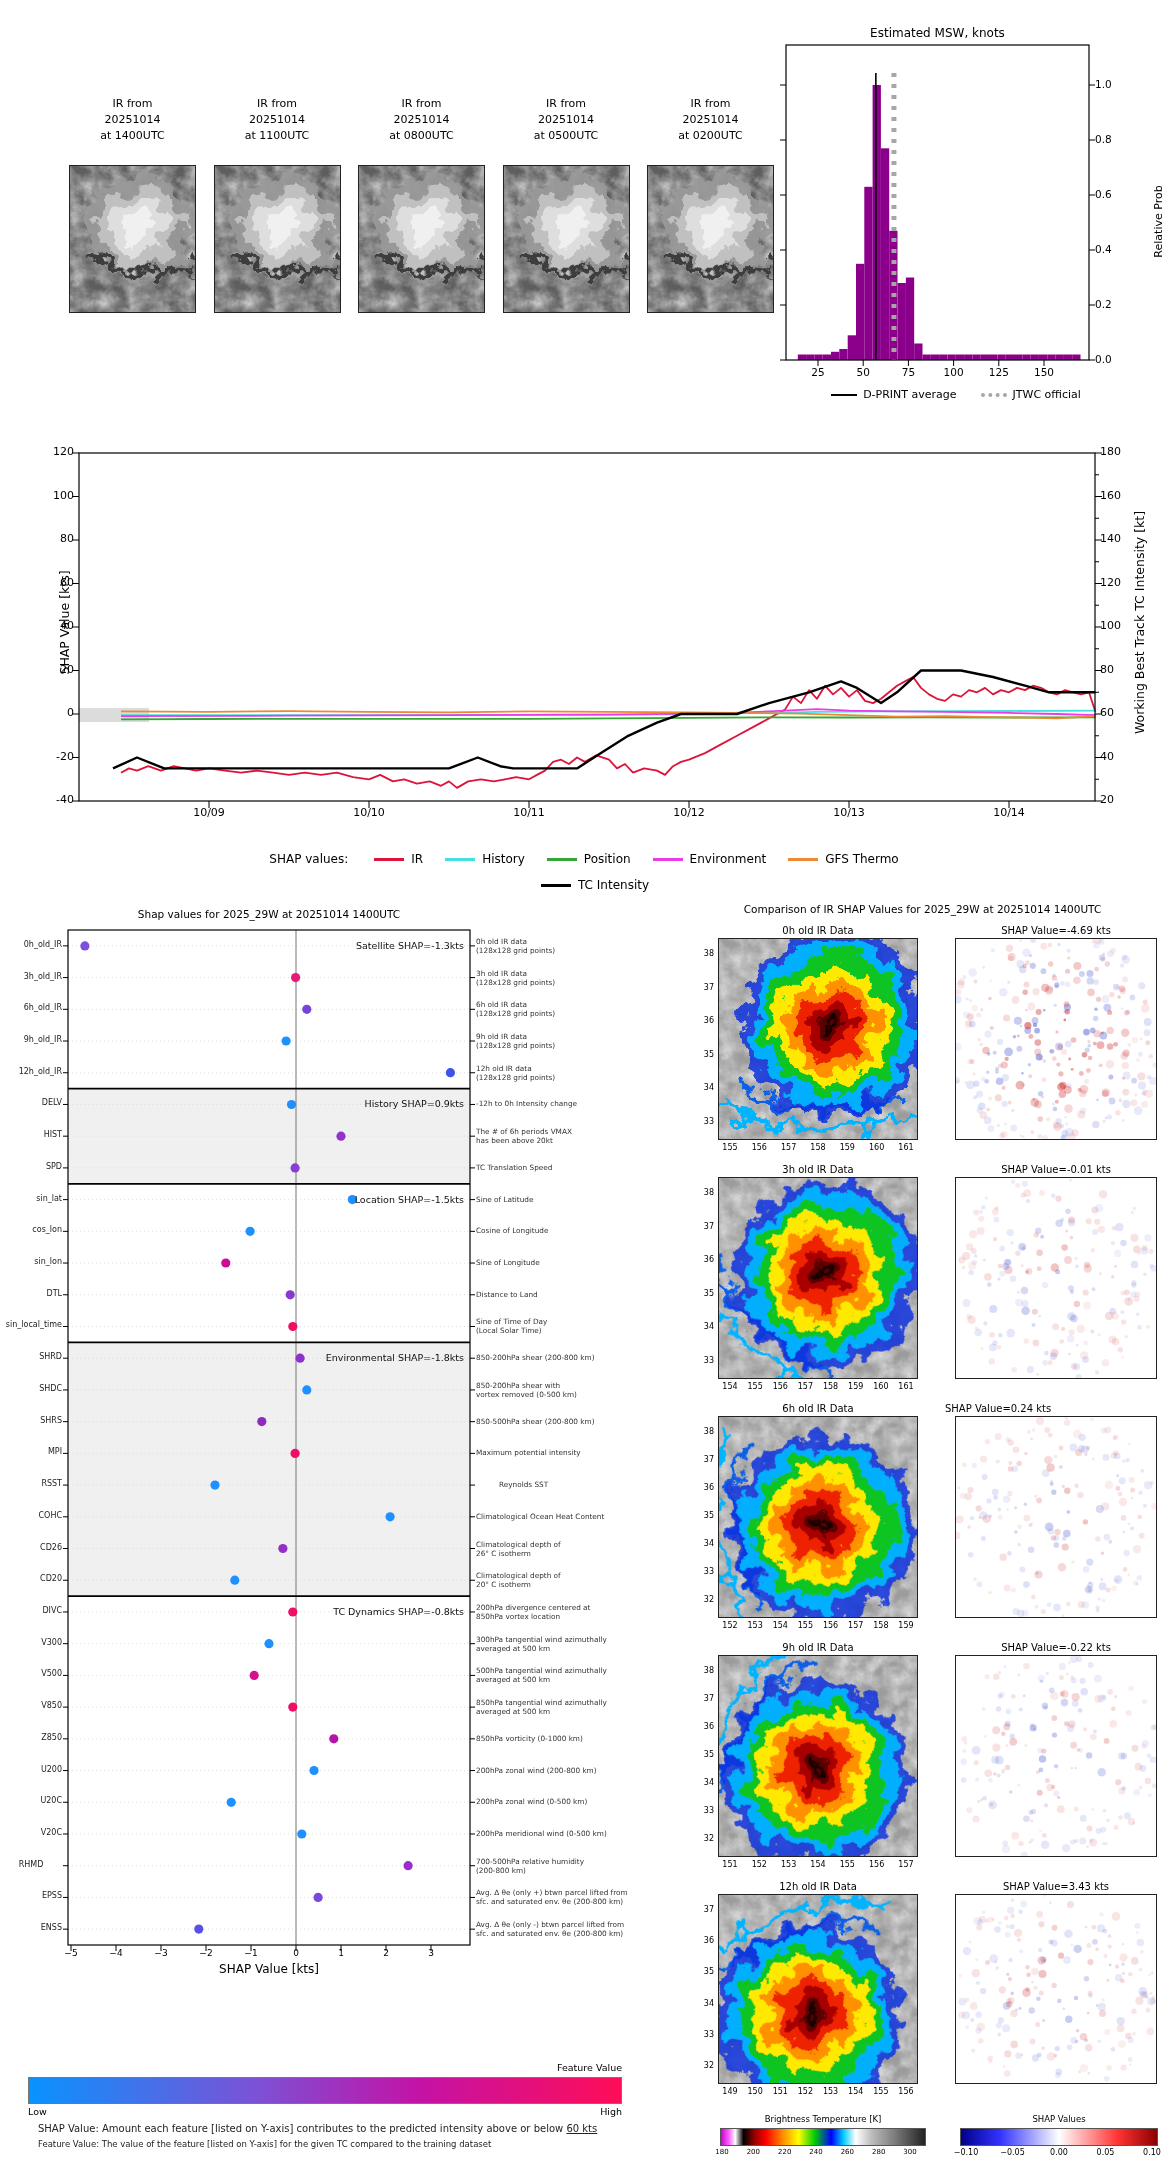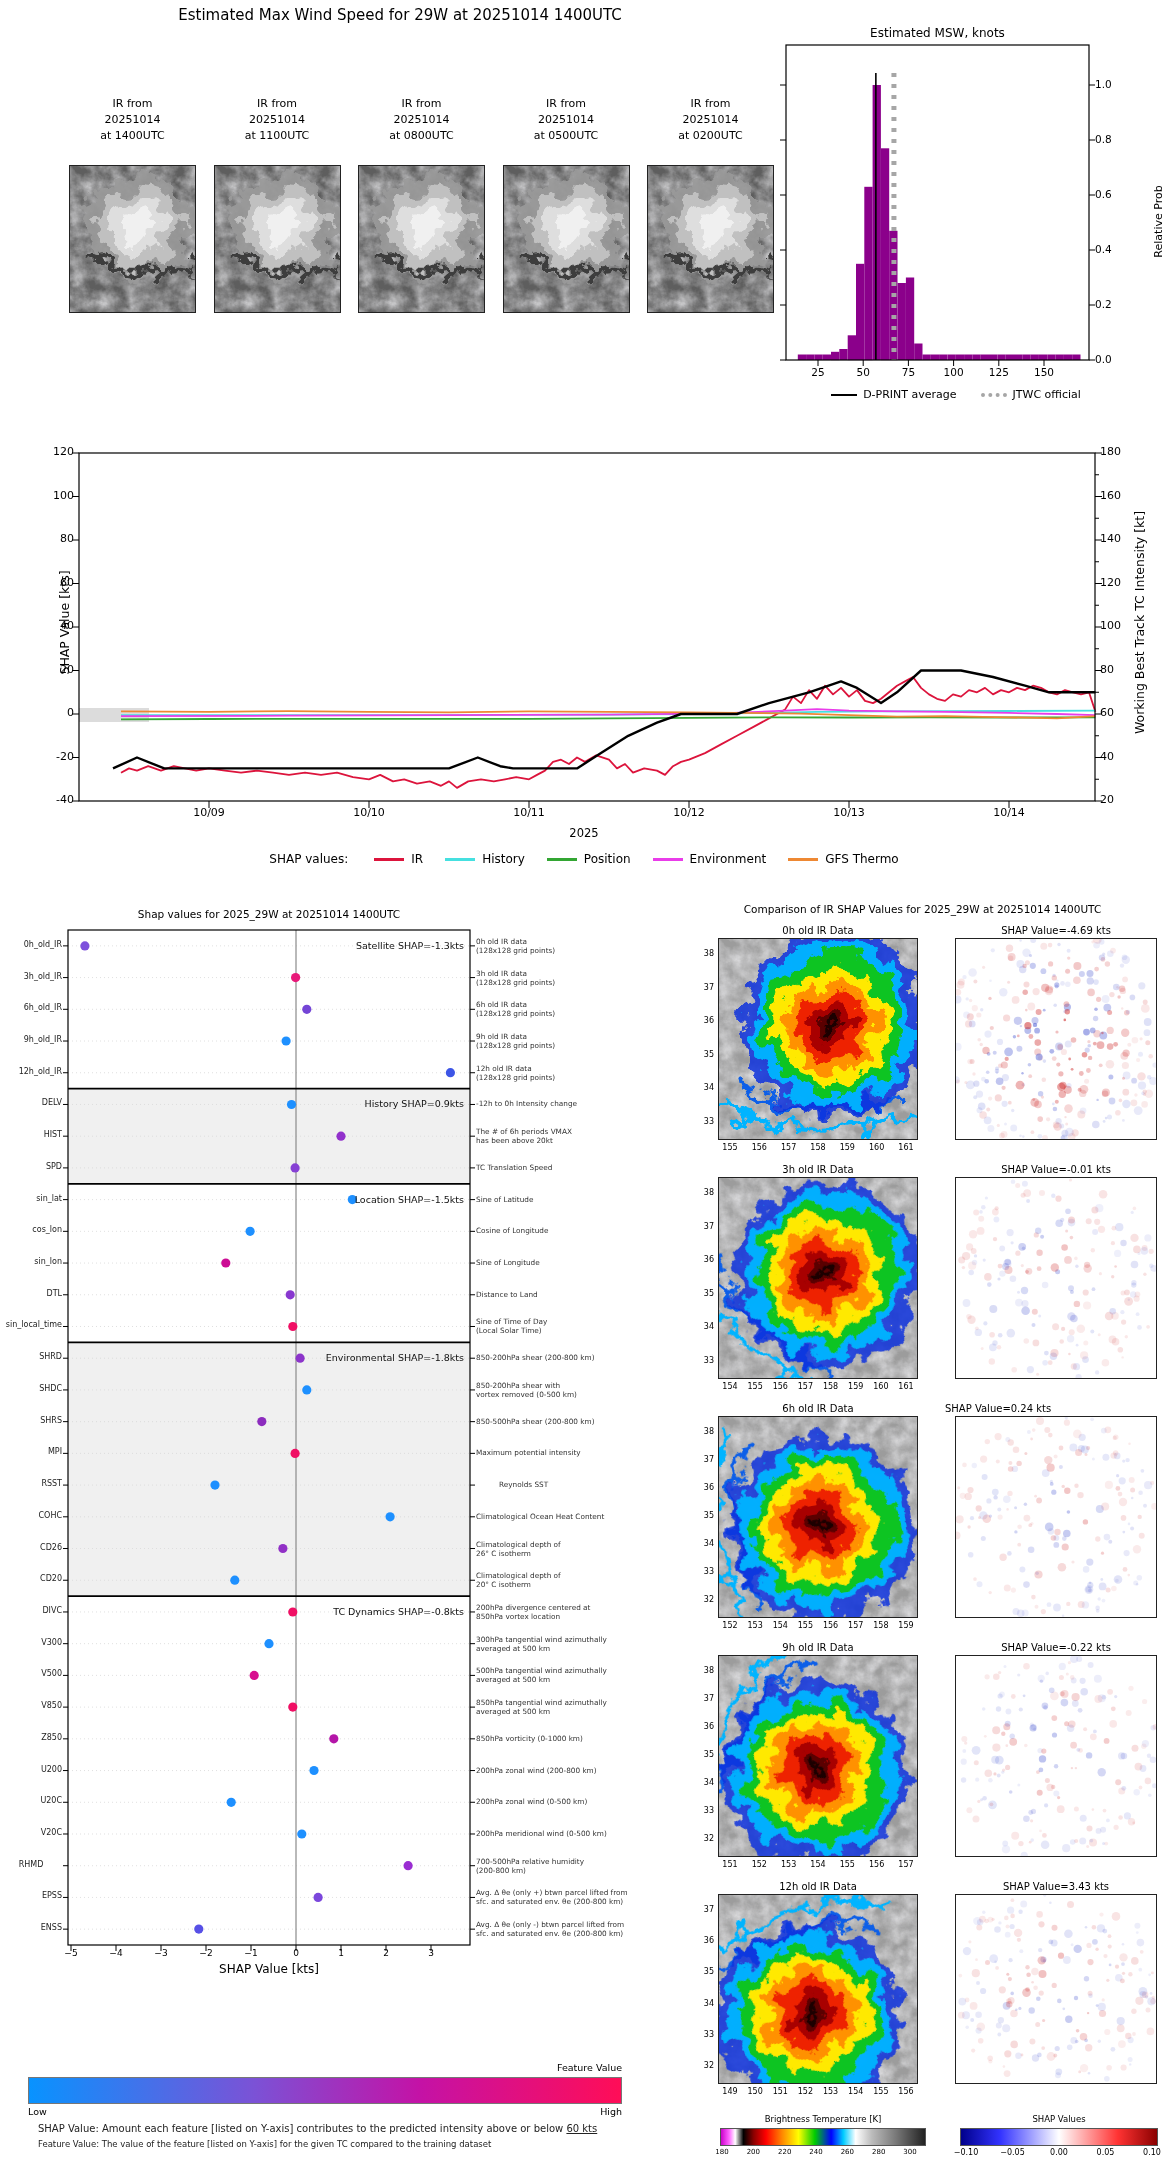--- a/index.html
+++ b/index.html
@@ -23,21 +23,20 @@
         <feTurbulence type="fractalNoise" baseFrequency="0.045" numOctaves="4" seed="8" result="t"></feTurbulence>
         <feDisplacementMap in="SourceGraphic" in2="t" scale="40" xChannelSelector="R" yChannelSelector="G"></feDisplacementMap>
       </filter>
       <filter id="grain" x="0" y="0" width="100%" height="100%">
         <feTurbulence type="fractalNoise" baseFrequency="0.07" numOctaves="4" seed="3"></feTurbulence>
         <feColorMatrix type="matrix" values="0 0 0 0 0.82  0 0 0 0 0.82  0 0 0 0 0.84  0.8 0.8 0.8 0 -0.85"></feColorMatrix>
       </filter>
     </defs>
   </svg>
 
-  <div class="abs center" style="left:0;top:6px;width:800px;font-size:15px;">Estimated Max Wind Speed for 29W at 20251014 1400UTC</div>
 
   <div id="thumbs" class="abs" style="left:0;top:0;">
       <div class="abs" style="left: 61px; top: 96px; width: 143px; text-align: center; font-size: 11px; line-height: 16px; position: absolute;">
         <div>IR from</div>
         <div>20251014</div>
         <div>at 1400UTC</div>
       </div>
       <div class="abs" style="left: 69px; top: 165px; width: 127px; height: 148px; border: 1px solid rgb(34, 34, 34); box-sizing: border-box; position: absolute;">
         <svg width="125" height="146">
           <rect width="125" height="146" fill="#5e5e5e"></rect>
@@ -263,22 +262,22 @@
       <div class="abs" style="left: 1100px; top: 793px; width: 34px; font-size: 11px; position: absolute;">20</div>
       <div class="abs" style="left: 183px; top: 806px; width: 52px; text-align: center; font-size: 11px; position: absolute;">10/09</div>
       <div class="abs" style="left: 343px; top: 806px; width: 52px; text-align: center; font-size: 11px; position: absolute;">10/10</div>
       <div class="abs" style="left: 503px; top: 806px; width: 52px; text-align: center; font-size: 11px; position: absolute;">10/11</div>
       <div class="abs" style="left: 663px; top: 806px; width: 52px; text-align: center; font-size: 11px; position: absolute;">10/12</div>
       <div class="abs" style="left: 823px; top: 806px; width: 52px; text-align: center; font-size: 11px; position: absolute;">10/13</div>
       <div class="abs" style="left: 983px; top: 806px; width: 52px; text-align: center; font-size: 11px; position: absolute;">10/14</div>
     </div>
   <div class="abs vlab" style="left:12px;top:615px;font-size:12.5px;">SHAP Value [kts]</div>
   <div class="abs vlab" style="left:1028px;top:615px;font-size:12.5px;">Working Best Track TC Intensity [kt]</div>
-  <div class="abs center" style="left:0;top:826px;width:1168px;font-size:11.5px;">2025</div>
   <div id="tsLegend1" class="abs" style="left:0;top:852px;width:1168px;text-align:center;font-size:12px;"><span style="margin-right:4px;">SHAP values:</span><span style="display:inline-block;width:30px;height:0;border-top:3px solid #dc143c;vertical-align:middle;margin:0 7px 0 22px;"></span><span>IR</span><span style="display:inline-block;width:30px;height:0;border-top:3px solid #45e0e0;vertical-align:middle;margin:0 7px 0 22px;"></span><span>History</span><span style="display:inline-block;width:30px;height:0;border-top:3px solid #33a633;vertical-align:middle;margin:0 7px 0 22px;"></span><span>Position</span><span style="display:inline-block;width:30px;height:0;border-top:3px solid #e93ce9;vertical-align:middle;margin:0 7px 0 22px;"></span><span>Environment</span><span style="display:inline-block;width:30px;height:0;border-top:3px solid #ee8833;vertical-align:middle;margin:0 7px 0 22px;"></span><span>GFS Thermo</span></div>
+  <div id="tsLegend2" class="abs" style="left:0;top:878px;width:1168px;text-align:center;font-size:12px;"><span style="display:inline-block;width:30px;height:0;border-top:3px solid #000000;vertical-align:middle;margin:0 7px 0 22px;"></span><span>TC Intensity</span></div>
 
   <div class="abs center" style="left:68px;top:908px;width:402px;font-size:10.5px;">Shap values for 2025_29W at 20251014 1400UTC</div>
   <svg id="dotSvg" class="abs" style="left:68px;top:930px;overflow:visible" width="402" height="1015">
       <rect x="0" y="0.0" width="402" height="158.6" fill="#ffffff"></rect>
       <rect x="0" y="158.6" width="402" height="95.2" fill="#f0f0f0"></rect>
       <rect x="0" y="253.8" width="402" height="158.6" fill="#ffffff"></rect>
       <rect x="0" y="412.3" width="402" height="253.8" fill="#f0f0f0"></rect>
       <rect x="0" y="666.1" width="402" height="348.9" fill="#ffffff"></rect>
       <line x1="0" x2="402" y1="15.859375" y2="15.859375" stroke="#d8d8d8" stroke-width="0.8" stroke-dasharray="1 3"></line>
       <line x1="0" x2="402" y1="47.578125" y2="47.578125" stroke="#d8d8d8" stroke-width="0.8" stroke-dasharray="1 3"></line>

